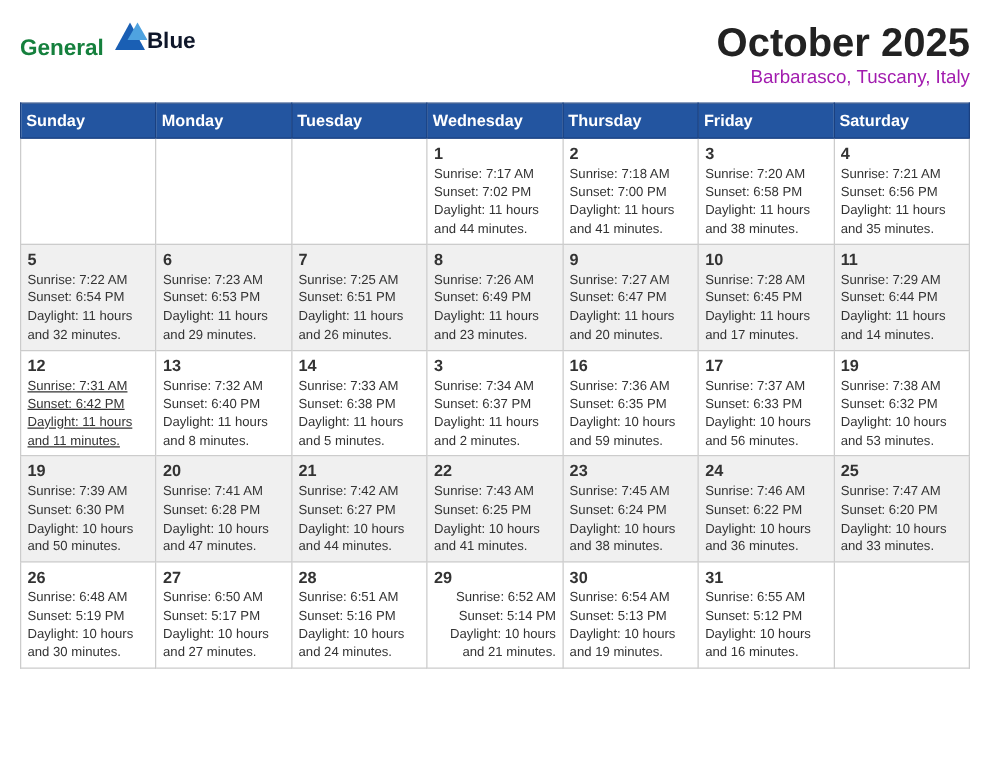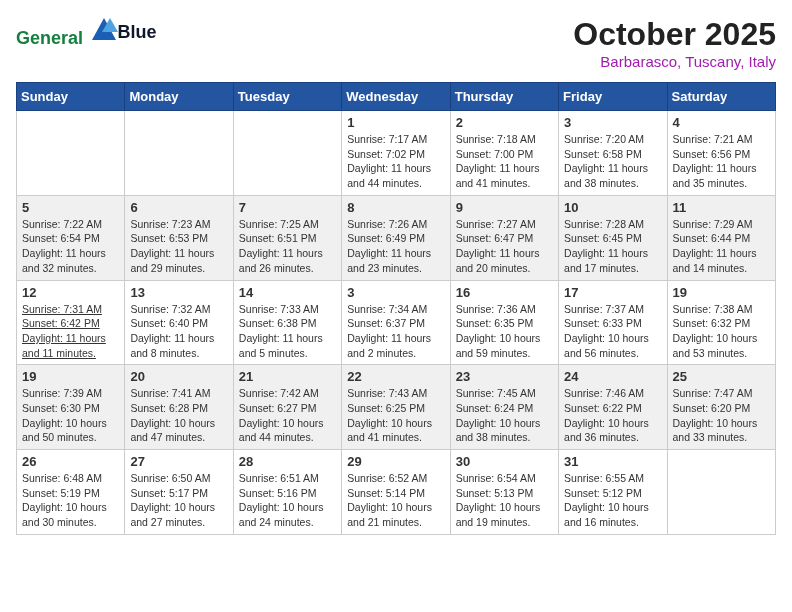--- a/index.html
+++ b/index.html
@@ -298,21 +298,21 @@
 Daylight: 10 hours and 27 minutes.</div>
         </td>
         <td>
           <div class="day-number">28</div>
           <div class="day-info" style="white-space: pre-line;">Sunrise: 6:51 AM
 Sunset: 5:16 PM
 Daylight: 10 hours and 24 minutes.</div>
         </td>
         <td>
           <div class="day-number">29</div>
-          <div class="day-info" style="white-space: pre-line;">Sunrise: 6:52 AM
+          <div class="day-info" style="white-space: pre-line; text-align: right;">Sunrise: 6:52 AM
 Sunset: 5:14 PM
 Daylight: 10 hours and 21 minutes.</div>
         </td>
         <td>
           <div class="day-number">30</div>
           <div class="day-info" style="white-space: pre-line;">Sunrise: 6:54 AM
 Sunset: 5:13 PM
 Daylight: 10 hours and 19 minutes.</div>
         </td>
         <td>

